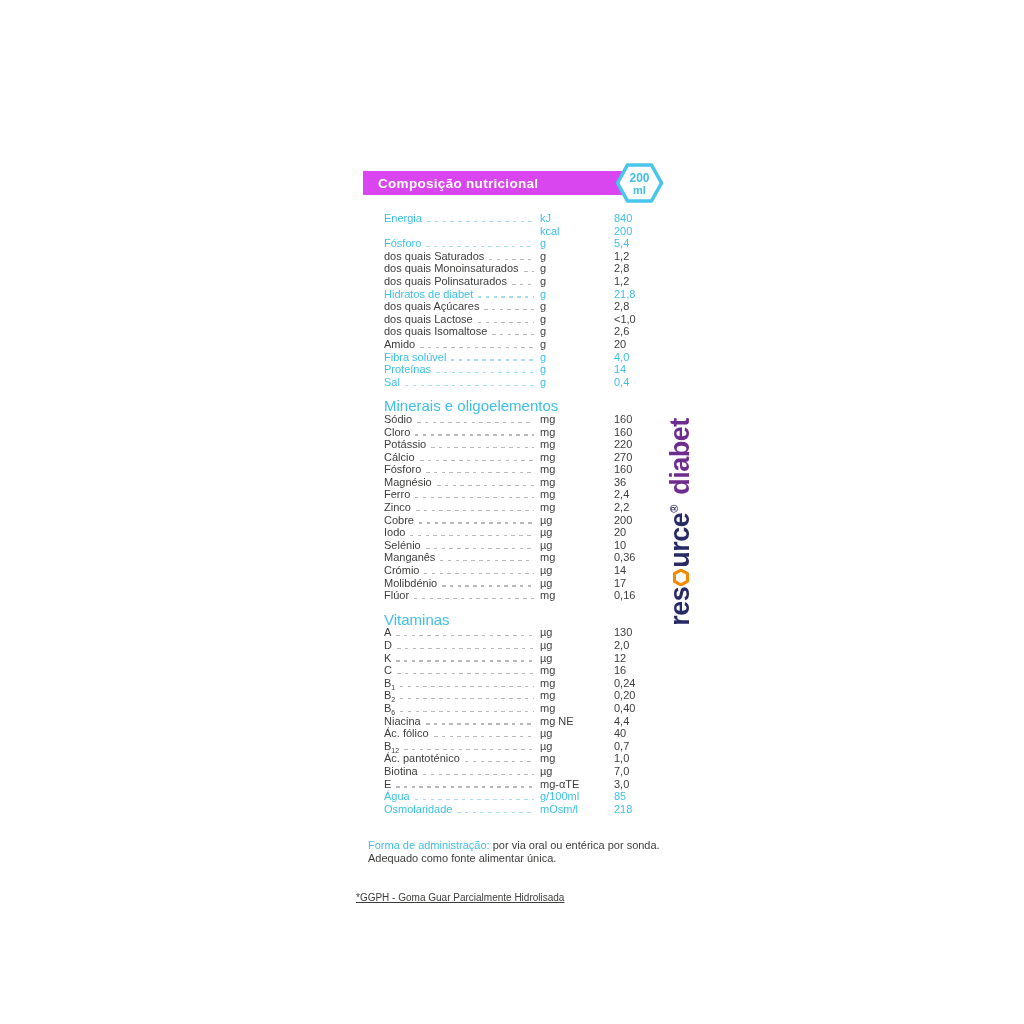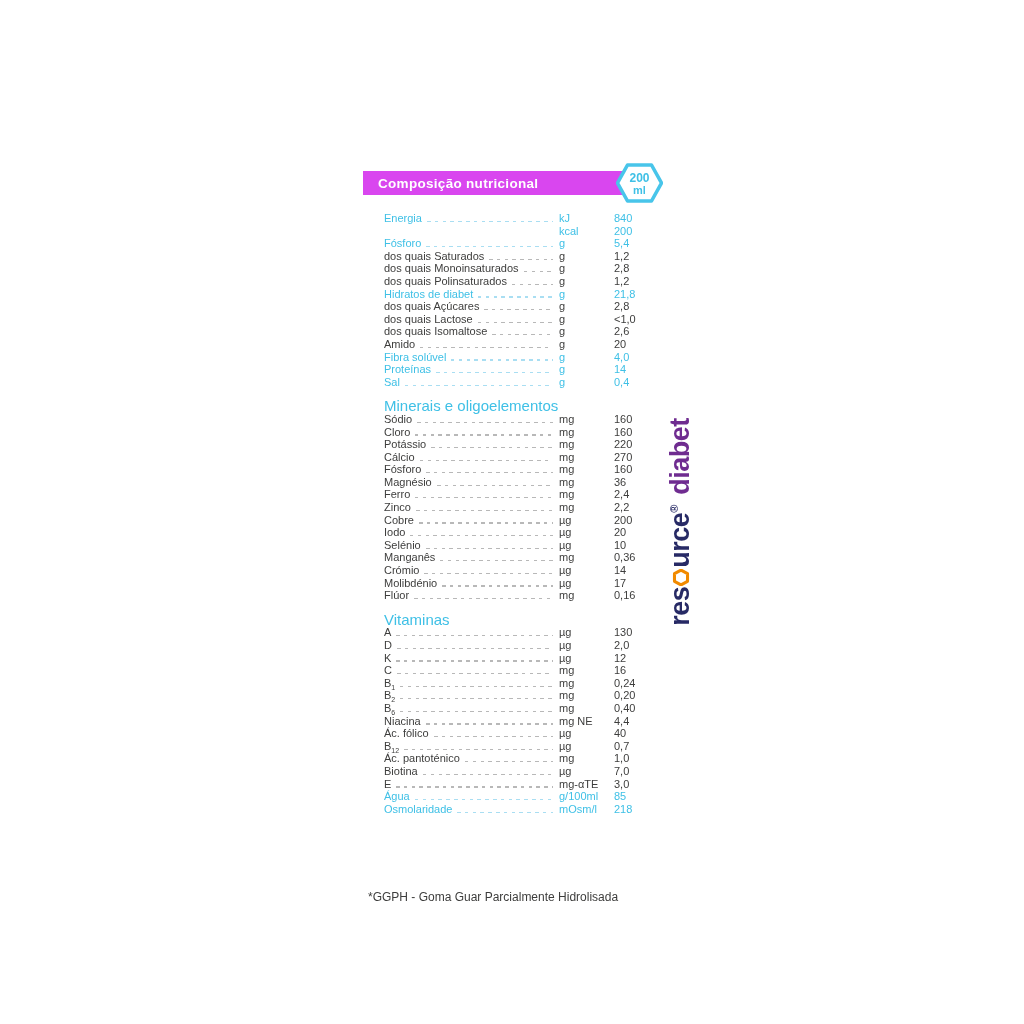--- a/index.html
+++ b/index.html
@@ -23,21 +23,21 @@
 
   
   .table{position:absolute;left:368px;top:212px;width:295px;margin-left:16px;}
   .row{display:flex;align-items:baseline;height:12.6px;font-size:11px;line-height:12.6px;}
   .row .label{white-space:nowrap;flex:none;}
   .row .label sub{font-size:7px;line-height:0;}
   .row .leader{
     flex:1;height:1.2px;margin:0 6px 0 5px;align-self:baseline;
     background:repeating-linear-gradient(90deg,#b8b8b8 0 3.5px,transparent 3.5px 7.8px);
   }
-  .row .unit{flex:none;width:55px;white-space:nowrap;}
+  .row .unit{flex:none;width:74px;white-space:nowrap;}
   .row .value{flex:none;width:65px;white-space:nowrap;}
   .row.hl{color:#3fc0e6;}
   .row.hl .leader{background:repeating-linear-gradient(90deg,#a9def2 0 3.5px,transparent 3.5px 7.8px);}
   .sec-title{
     margin-top:12px;height:12.6px;line-height:12.6px;font-size:15px;
     color:#3fc0e6;white-space:nowrap;
   }
 
   
   .logo{
@@ -47,21 +47,21 @@
     font-weight:bold;letter-spacing:-0.5px;white-space:nowrap;
   }
   .logo .brand{color:#272a65;font-size:27px;}
   .logo .reg{color:#272a65;font-size:11px;vertical-align:super;position:relative;top:-11px;letter-spacing:0;}
   .logo .hexo{margin:0 1px;position:relative;top:1px;}
   .logo .subbrand{color:#6f2c90;font-size:27px;margin-left:10px;}
 
   
   .footer{position:absolute;left:368px;top:839px;width:320px;font-size:11px;line-height:13px;}
   .footer .cy{color:#3fc0e6;}
-  .footnote{position:absolute;left:368px;top:891px;width:320px;font-size:12px;line-height:13px;}
+  .footnote{position:absolute;left:356px;top:891px;width:320px;font-size:10px;line-height:13px;text-decoration:underline;}
 </style>
 </head>
 <body>
 
 <div class="sheet">
 
   <div class="hdr-bar">
     <span class="hdr-title">Composição nutricional</span>
   </div>
   <svg class="hdr-badge" viewBox="0 0 47 42">
@@ -342,15 +342,19 @@
   <div class="logo">
     <span class="brand">res</span>
       <svg class="hexo" width="17" height="18" viewBox="0 0 19 20">
       <polygon points="5.2,2.7 13.8,2.7 17.8,10 13.8,17.3 5.2,17.3 1.2,10" fill="none" stroke="#f18a00" stroke-width="3.4" stroke-linejoin="round"></polygon>
     </svg>
       <span class="brand">urce</span>
       <span class="reg">®</span>
     <span class="subbrand">diabet</span>
   </div>
 
+  <div class="footer">
+    <div><span class="cy">Forma de administração:</span><span> por via oral ou entérica por sonda.</span></div>
+    <div>Adequado como fonte alimentar única.</div>
+  </div>
   <div class="footnote">*GGPH - Goma Guar Parcialmente Hidrolisada</div>
 
 </div>
 
 </body></html>

